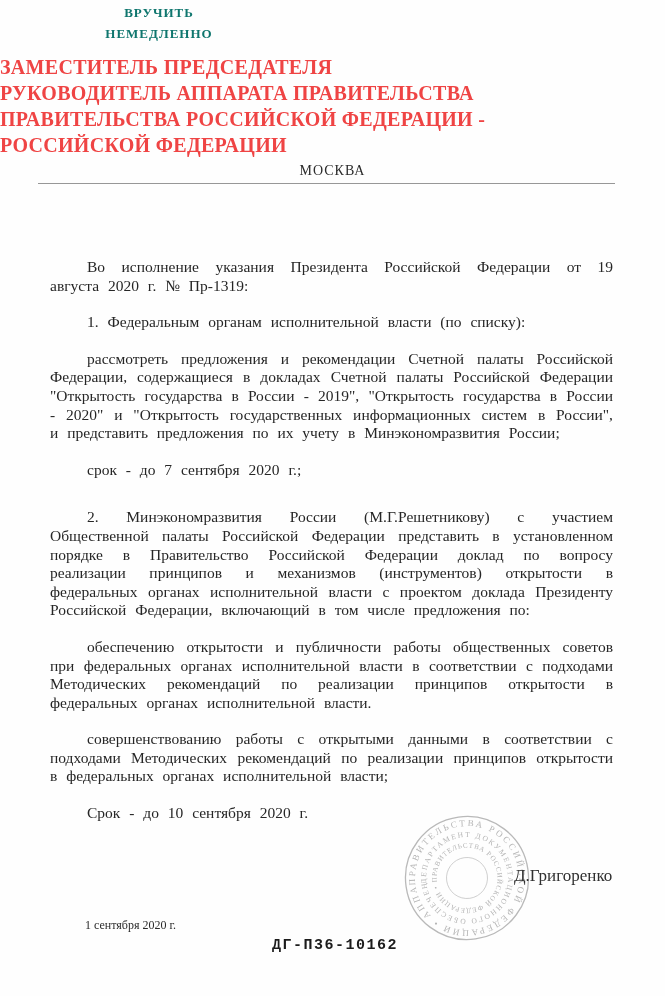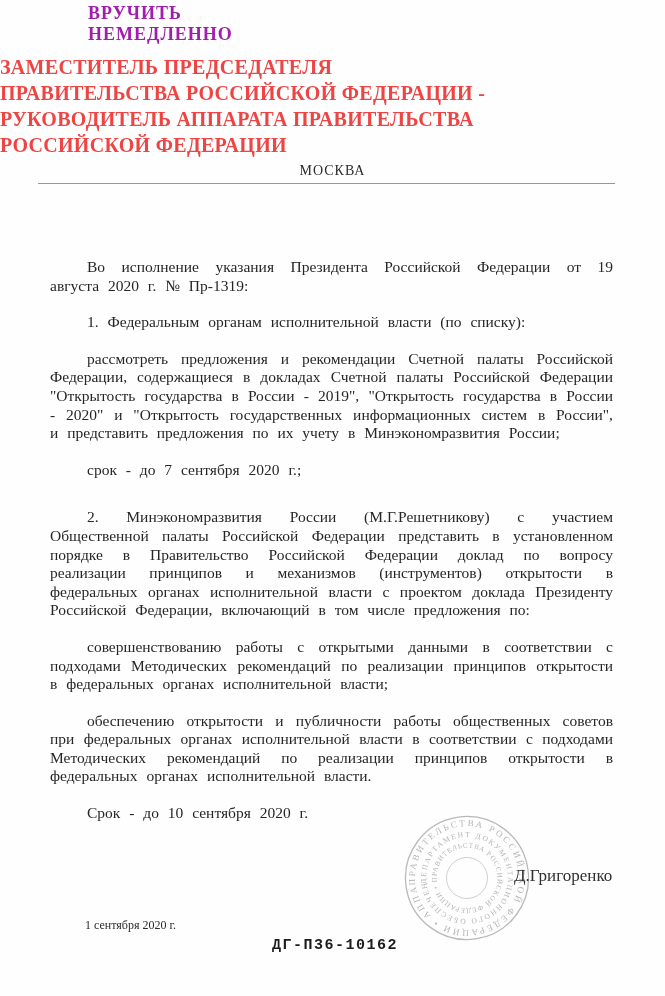--- a/index.html
+++ b/index.html
@@ -13,25 +13,26 @@
     color: #262626;
     overflow: hidden;
   }
 
   
   .stamp {
     position: absolute;
     left: 88px;
     top: 3px;
     width: 142px;
+    text-align: center;
     font-weight: bold;
-    font-size: 18px;
+    font-size: 13px;
     line-height: 20.5px;
     letter-spacing: 1px;
-    color: #a21caf;
+    color: #0f766e;
   }
 
   
   .letterhead {
     position: absolute;
     top: 54px;
     left: 0;
     width: 665px;
     text-align: left;
     font-weight: bold;
@@ -131,37 +132,37 @@
 
 <div class="page">
 
   <div class="stamp">
     <div>ВРУЧИТЬ</div>
     <div>НЕМЕДЛЕННО</div>
   </div>
 
   <div class="letterhead">
     <div>ЗАМЕСТИТЕЛЬ ПРЕДСЕДАТЕЛЯ</div>
+    <div>РУКОВОДИТЕЛЬ АППАРАТА ПРАВИТЕЛЬСТВА</div>
     <div>ПРАВИТЕЛЬСТВА РОССИЙСКОЙ ФЕДЕРАЦИИ -</div>
-    <div>РУКОВОДИТЕЛЬ АППАРАТА ПРАВИТЕЛЬСТВА</div>
     <div>РОССИЙСКОЙ ФЕДЕРАЦИИ</div>
   </div>
 
   <div class="city">МОСКВА</div>
 
   <div class="rule"></div>
 
   <div class="content">
     <p>Во исполнение указания Президента Российской Федерации от 19 августа 2020 г. № Пр-1319:</p>
     <p>1. Федеральным органам исполнительной власти (по списку):</p>
     <p>рассмотреть предложения и рекомендации Счетной палаты Российской Федерации, содержащиеся в докладах Счетной палаты Российской Федерации "Открытость государства в России - 2019", "Открытость государства в России - 2020" и "Открытость государственных информационных систем в России", и представить предложения по их учету в Минэкономразвития России;</p>
     <p class="gap-lg">срок - до 7 сентября 2020 г.;</p>
     <p>2. Минэкономразвития России (М.Г.Решетникову) с участием Общественной палаты Российской Федерации представить в установленном порядке в Правительство Российской Федерации доклад по вопросу реализации принципов и механизмов (инструментов) открытости в федеральных органах исполнительной власти с проектом доклада Президенту Российской Федерации, включающий в том числе предложения по:</p>
+    <p>обеспечению открытости и публичности работы общественных советов при федеральных органах исполнительной власти в соответствии с подходами Методических рекомендаций по реализации принципов открытости в федеральных органах исполнительной власти.</p>
     <p>совершенствованию работы с открытыми данными в соответствии с подходами Методических рекомендаций по реализации принципов открытости в федеральных органах исполнительной власти;</p>
-    <p>обеспечению открытости и публичности работы общественных советов при федеральных органах исполнительной власти в соответствии с подходами Методических рекомендаций по реализации принципов открытости в федеральных органах исполнительной власти.</p>
     <p>Срок - до 10 сентября 2020 г.</p>
   </div>
 
   <svg class="seal" viewBox="0 0 128 128" aria-hidden="true">
     <defs>
       <path id="ring-outer-path" d="M 12 64 A 52 52 0 1 1 116 64 A 52 52 0 1 1 12 64" fill="none"></path>
       <path id="ring-mid-path" d="M 23 64 A 41 41 0 1 1 105 64 A 41 41 0 1 1 23 64" fill="none"></path>
       <path id="ring-inner-path" d="M 33.5 64 A 30.5 30.5 0 1 1 94.5 64 A 30.5 30.5 0 1 1 33.5 64" fill="none"></path>
     </defs>
     <circle cx="64" cy="64" r="61.5" fill="none" stroke="#b9b9b9" stroke-width="1.3"></circle>

